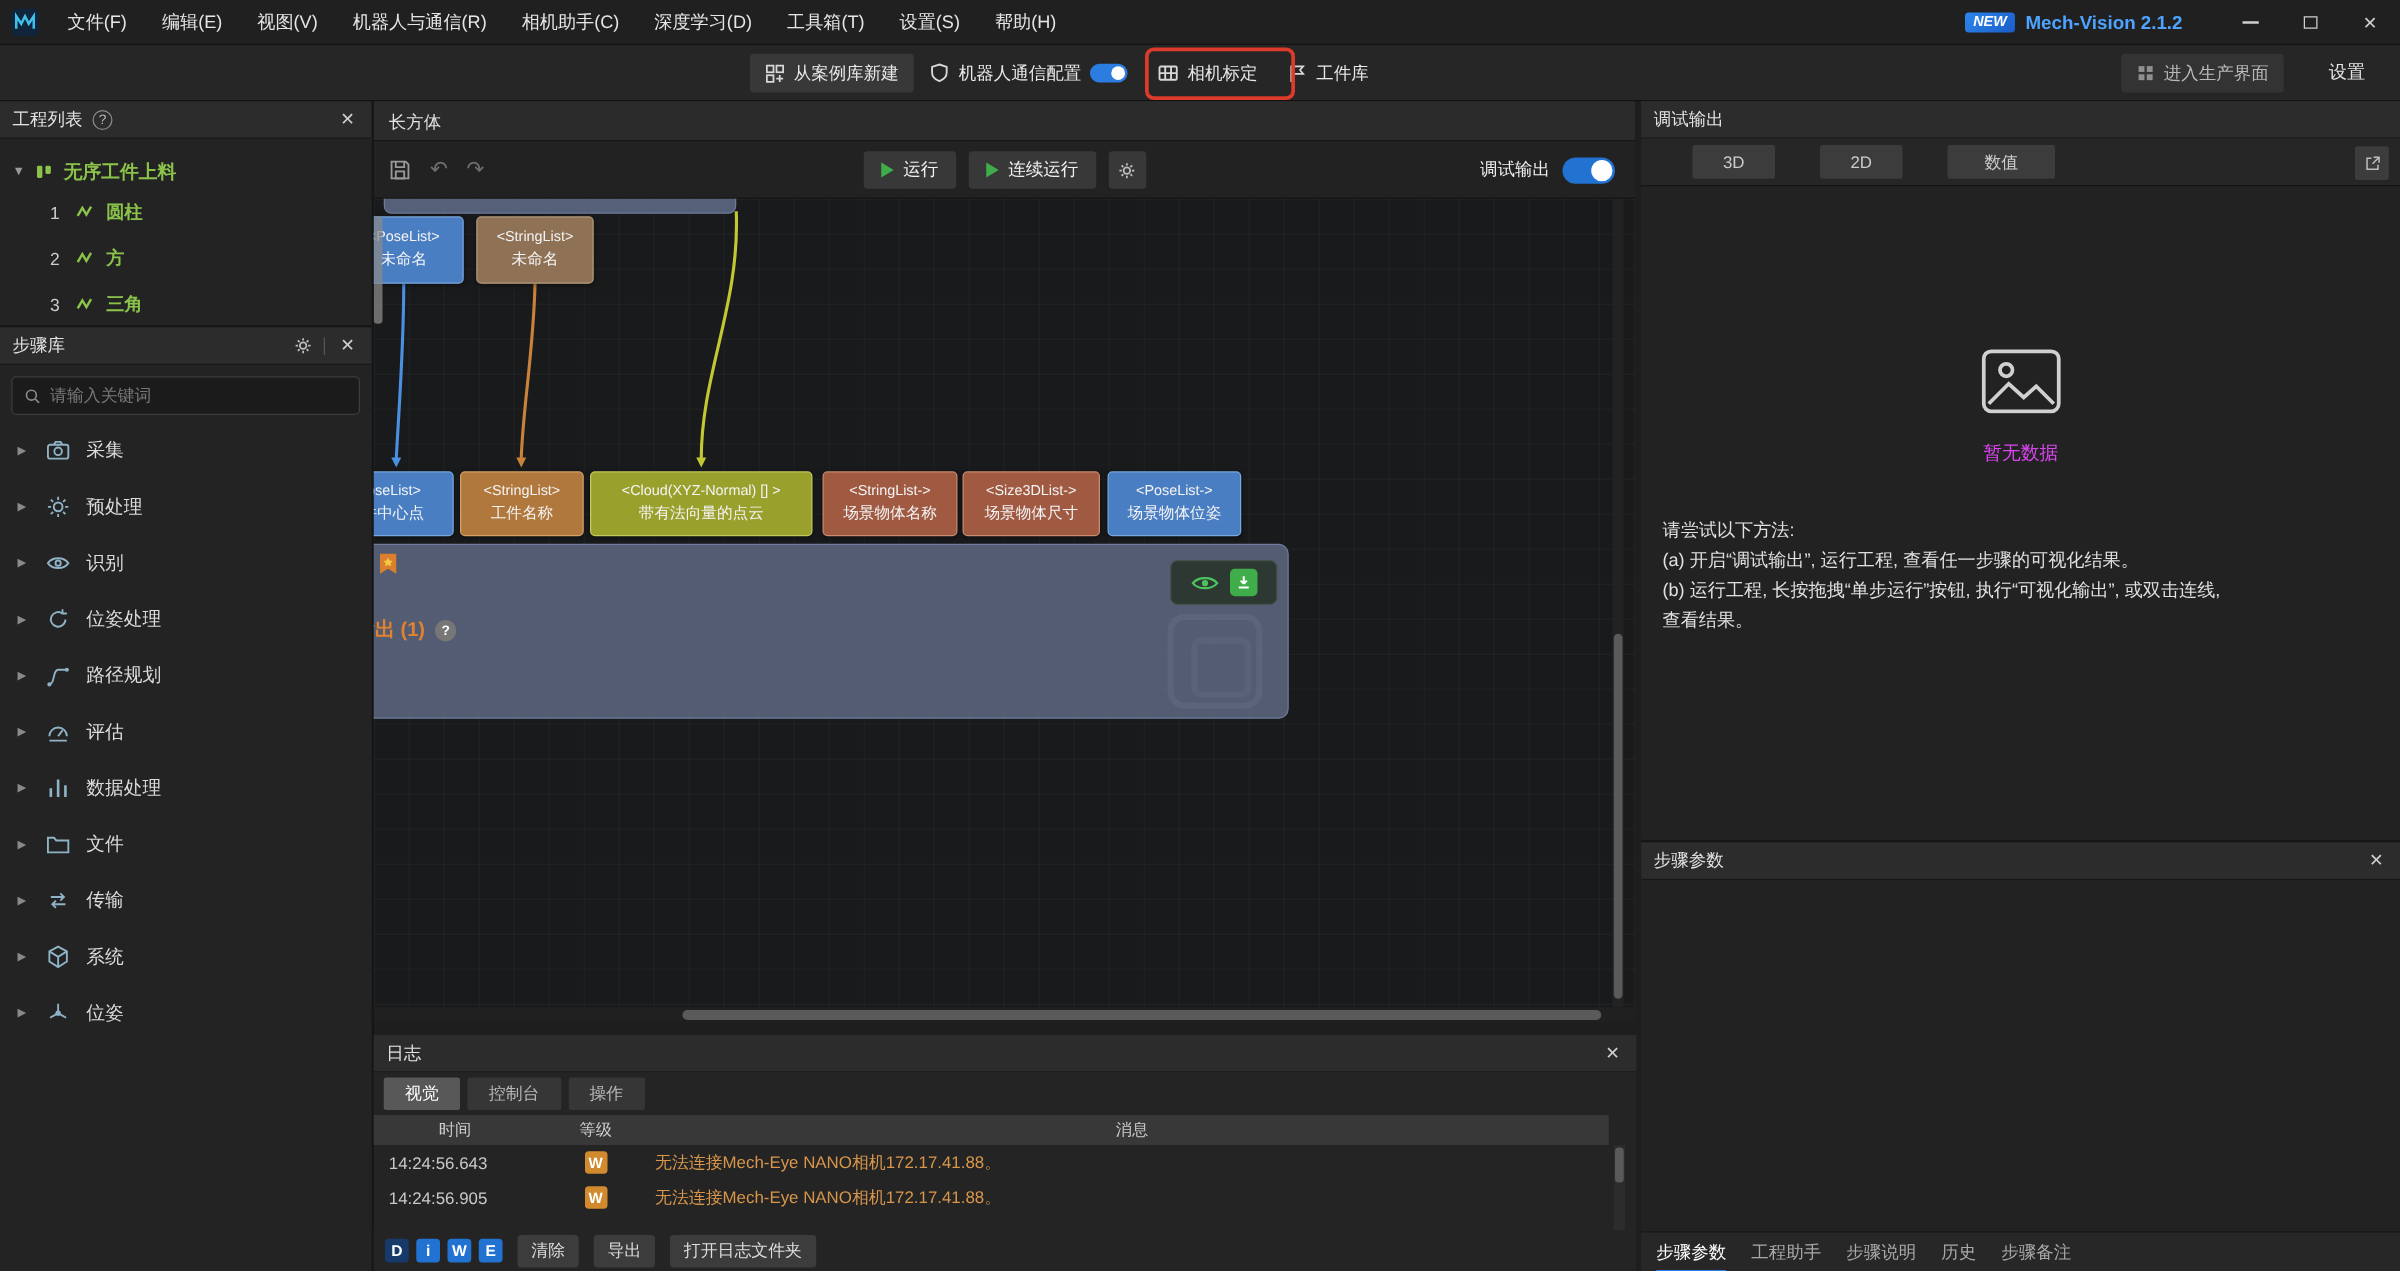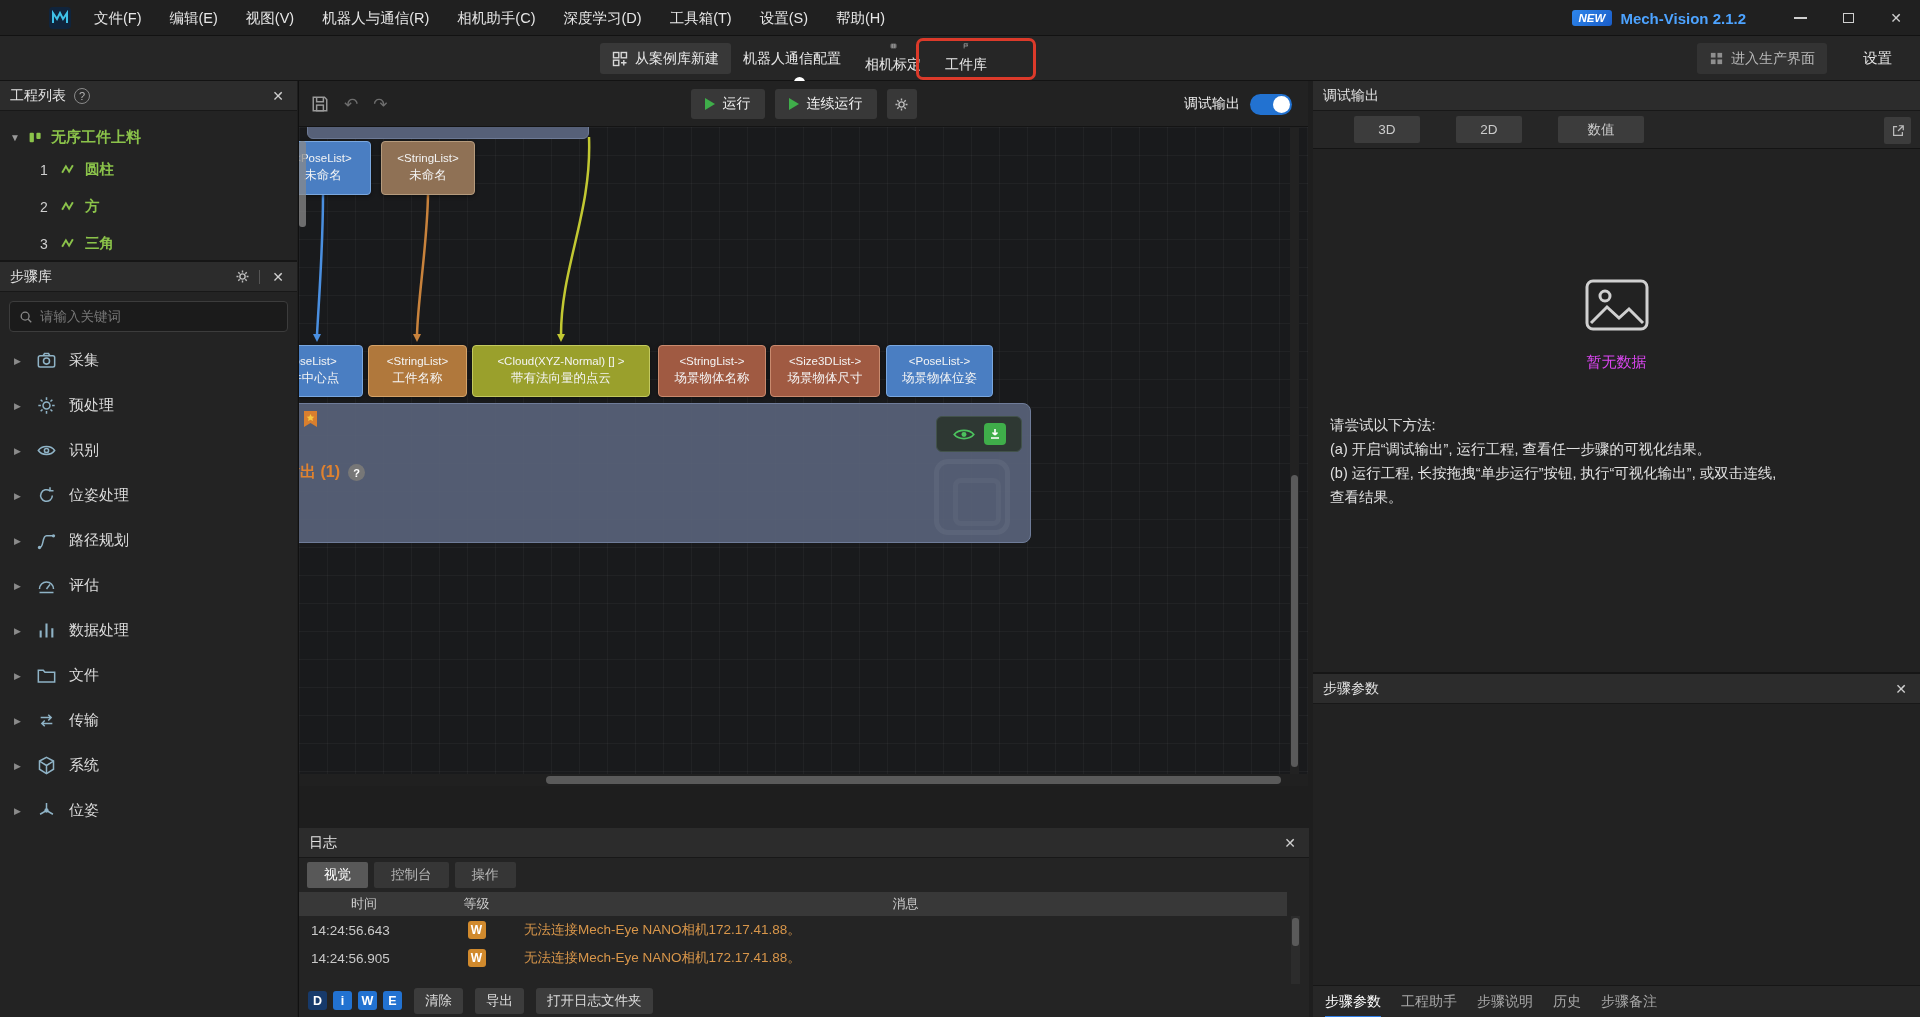--- a/index.html
+++ b/index.html
@@ -2,38 +2,38 @@
 <html><head>
 <meta charset="utf-8">
 <style>
   * { margin:0; padding:0; box-sizing:border-box; }
   html,body { width:1920px; height:1017px; overflow:hidden; background:#1b1b1b;
     font-family:"Liberation Sans","DejaVu Sans",sans-serif; color:#ddd; }
   .app { position:relative; width:1920px; height:1017px; background:#1e1e1e; }
 
   
   .menubar { position:absolute; left:0; top:0; width:1920px; height:36px; background:#202020;
-    border-bottom:1px solid #121212; display:flex; align-items:center;padding-left:40px; }
+    border-bottom:1px solid #121212; display:flex; align-items:center; }
   .logo { width:24px; height:24px; margin:0 8px 0 8px; border-radius:4px; }
   .menu-item { padding:0 14px; font-size:14.5px; color:#e6e6e6; line-height:36px; cursor:default; }
   .title-group { position:absolute; right:0; top:0; height:36px; display:flex; align-items:center; }
   .new-badge { background:linear-gradient(135deg,#2d86ec,#1a5dc8); color:#fff; font-size:11.5px;
     font-weight:bold; font-style:italic; padding:2px 7px; border-radius:3px; margin-right:8px; }
   .app-title { color:#4da3ff; font-size:15px; font-weight:bold; margin-right:30px; }
   .winbtn { width:48px; height:36px; display:flex; align-items:center; justify-content:center; color:#cfcfcf; font-size:14px; }
   .min-glyph { width:13px; height:2px; background:#cfcfcf; }
   .max-glyph { width:11px; height:10px; border:1.4px solid #cfcfcf; }
 
   
   .toolbar { position:absolute; left:0; top:36px; width:1920px; height:45px; background:#262626;
     border-bottom:1px solid #131313; }
   .tb-center { position:absolute; left:600px; top:7px; display:flex; align-items:center; }
   .tb-btn { height:31px; display:flex; align-items:center; gap:7px; padding:0 12px; background:#383838;
     border-radius:3px; font-size:14px; color:#e8e8e8; }
-  .tb-btn.flat { background:transparent;flex-direction:column; }
+  .tb-btn.flat { background:transparent; }
   .tb-right { position:absolute; right:14px; top:7px; display:flex; align-items:center; gap:22px; }
   .prod-btn { height:31px; display:flex; align-items:center; gap:7px; padding:0 12px; background:#333;
     border-radius:3px; font-size:14px; color:#b9b9b9; }
   .mini-toggle { width:30px; height:15px; border-radius:8px; background:#2b7de0; position:relative; }
   .mini-toggle::after { content:""; position:absolute; right:2px; top:2px; width:11px; height:11px; border-radius:50%; background:#fff; }
   .hl-red { position:absolute; left:916px; top:38px; width:120px; height:42px; border:3px solid #dc3a2a;
     border-radius:7px; pointer-events:none; z-index:50; }
 
   
   .left-col { position:absolute; left:0; top:81px; width:297px; height:936px; background:#232323; }
@@ -410,20 +410,21 @@
               <path d="M9 9V2.5M9 9l5.5 3.2M9 9L3.5 12.2"></path>
               <circle cx="9" cy="9" r="1.2" fill="#8fb3c6"></circle>
             </g>
         </svg>
         <span class="lbl">位姿</span>
       </div>
     </div>
   </div>
 
   <div class="center-col">
+    <div class="graph-title">长方体</div>
 
     <div class="graph-toolbar">
       <div class="gt-left">
         <svg width="18" height="18" viewBox="0 0 16 16">
           <g fill="none" stroke="#9a9a9a" stroke-width="1.3">
             <path d="M2 2h10l2 2v10H2z"></path>
               <path d="M5 2v4h6V2"></path>
               <rect x="5" y="9" width="6" height="5"></rect>
           </g>
         </svg>

